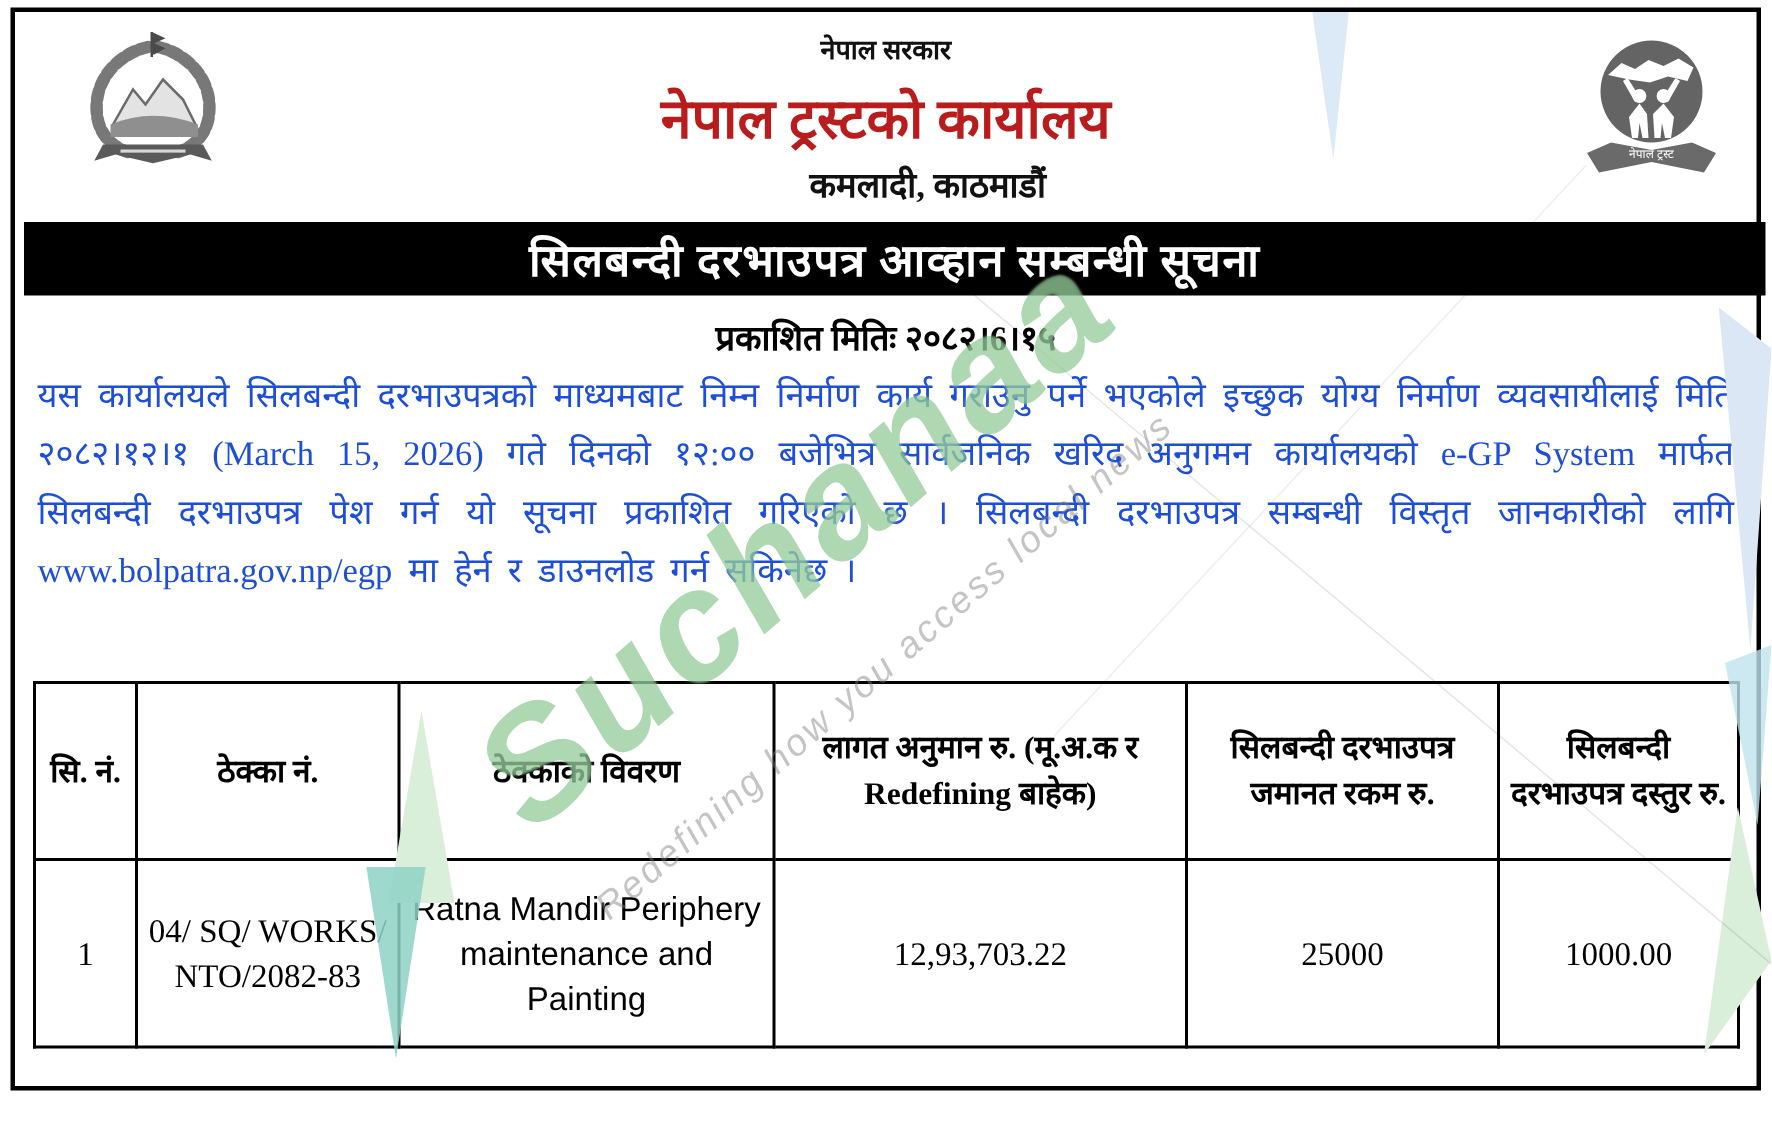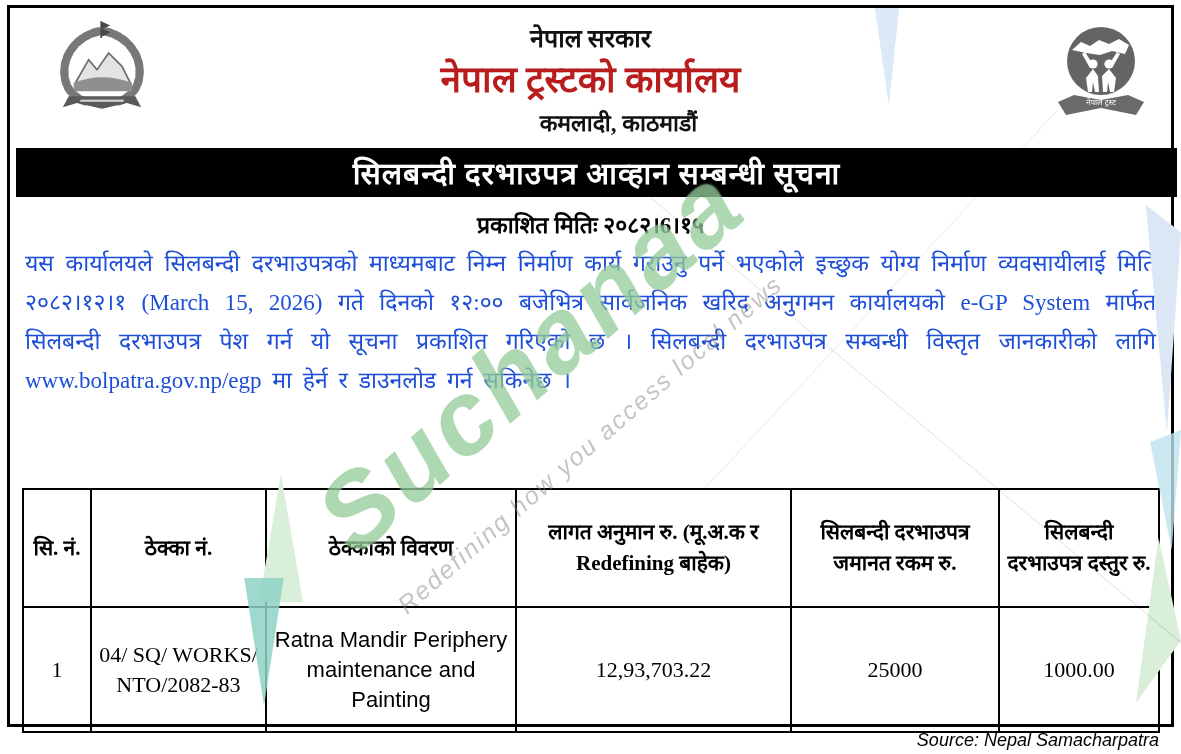--- a/index.html
+++ b/index.html
@@ -3,39 +3,39 @@
 <meta charset="utf-8">
 <style>
   * { margin:0; padding:0; box-sizing:border-box; }
   html,body { width:1181px; height:754px; background:#fff; font-family:"Liberation Serif","DejaVu Serif",serif; }
   #page { position:relative; width:1181px; height:754px; background:#ffffff; overflow:hidden; }
 
   
   .notice-frame { position:absolute; left:7px; top:5px; width:1167px; height:722px; border:3px solid #000; background:transparent; }
 
   
-  .gov-line   { position:absolute; top:20px;  left:0; width:100%; text-align:center; font-size:25px; font-weight:bold; color:#111; }
+  .gov-line   { position:absolute; top:20px;  left:0; width:100%; text-align:center; font-size:18px; font-weight:bold; color:#111; }
   .office-line{ position:absolute; top:52px;  left:0; width:100%; text-align:center; font-size:37px; font-weight:bold; color:#b91c1c; }
   .addr-line  { position:absolute; top:106px; left:0; width:100%; text-align:center; font-size:23px; font-weight:bold; color:#111;margin-left:28px; }
 
   .emblem { position:absolute; left:52px;  top:14px; width:100px; height:108px; }
   .trust-logo { position:absolute; left:1048px; top:16px; width:106px; height:110px; }
 
   
   .banner { position:absolute; left:16px; top:148px; width:1161px; height:49px; background:#000; color:#fff;
             display:flex; align-items:center; justify-content:center; font-size:30px; font-weight:bold; letter-spacing:1px; }
 
   .published { position:absolute; top:208px; left:0; width:100%; text-align:center; font-size:23px; font-weight:bold; color:#000; }
 
   .body-para { position:absolute; top:244px; left:25px; width:1131px; font-size:23px; line-height:39px;
                text-align:justify; color:#1d4ed8; word-spacing:5px; }
   .body-para .url { font-family:"Liberation Serif",serif; }
 
   
-  table.tender { position:absolute; left:22px; top:488px; width:1136px; border-collapse:collapse; table-layout:fixed; }
+  table.tender { position:absolute; left:22px; top:454px; width:1136px; border-collapse:collapse; table-layout:fixed; }
   table.tender th, table.tender td { border:2px solid #000; text-align:center; vertical-align:middle; padding:4px 6px; color:#000; }
   table.tender th { font-size:21px; font-weight:bold; height:118px; line-height:31px; }
   table.tender td { font-size:22px; height:125px; line-height:30px; }
   td.cell-desc { font-family:"Liberation Sans","DejaVu Sans",sans-serif; font-size:20px; line-height:27px;margin-top:20px; }
   td.cell-serif { font-family:"Liberation Serif",serif; }
 
   .source-line { position:absolute; top:730px; right:22px; font-family:"Liberation Sans","DejaVu Sans",sans-serif;
                  font-style:italic; font-size:18px; color:#000; }
 
   
@@ -151,15 +151,14 @@
         <td class="cell-serif">12,93,703.22</td>
         <td class="cell-serif">25000</td>
         <td class="cell-serif">1000.00</td>
       </tr>
     </tbody>
   </table>
 
   <div class="wm wm-brand">Suchanaa</div>
   <div class="wm wm-tagline">Redefining how you access local news</div>
 
-  <div class="source-line">Source: Nepal Samacharpatra</div>
 
 </div>
 
 </body></html>

